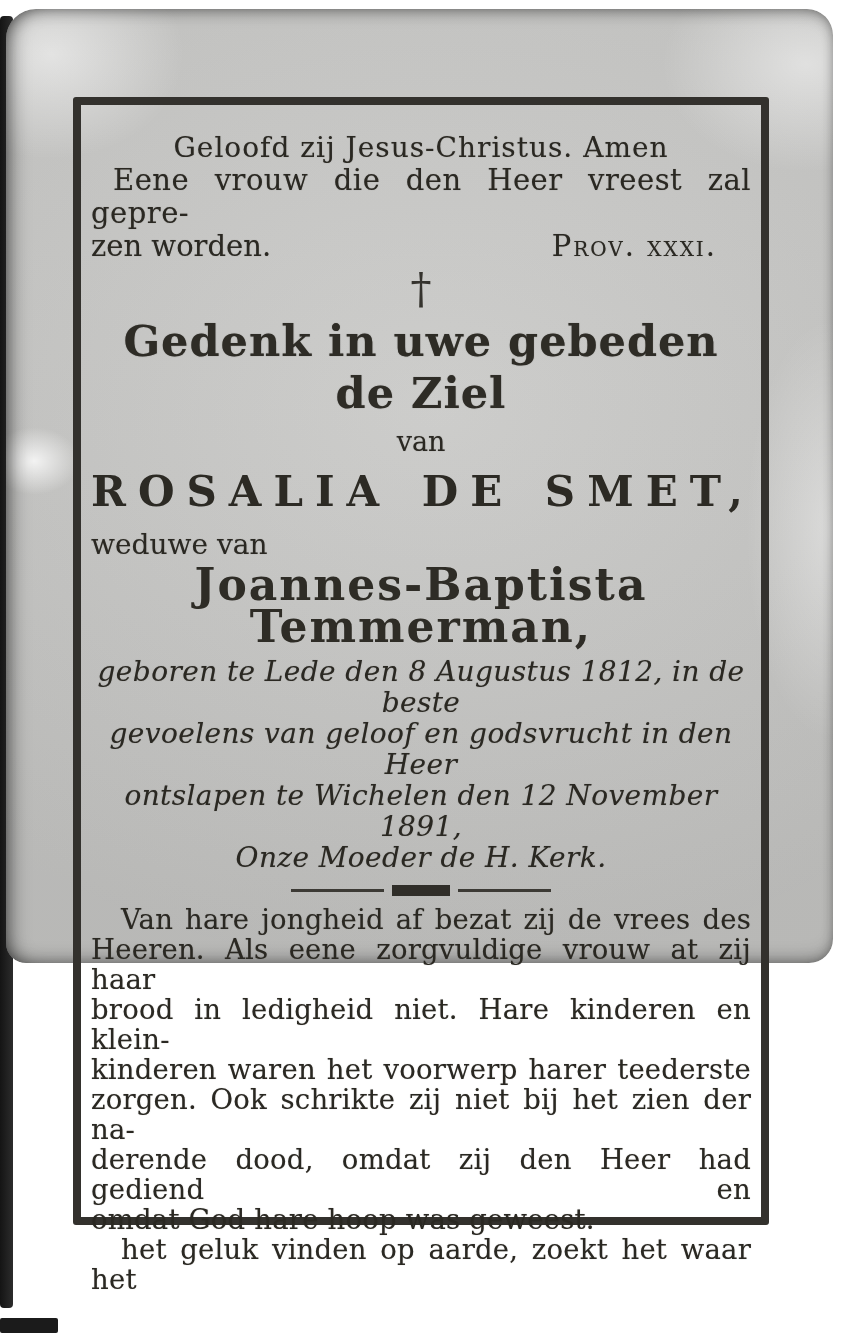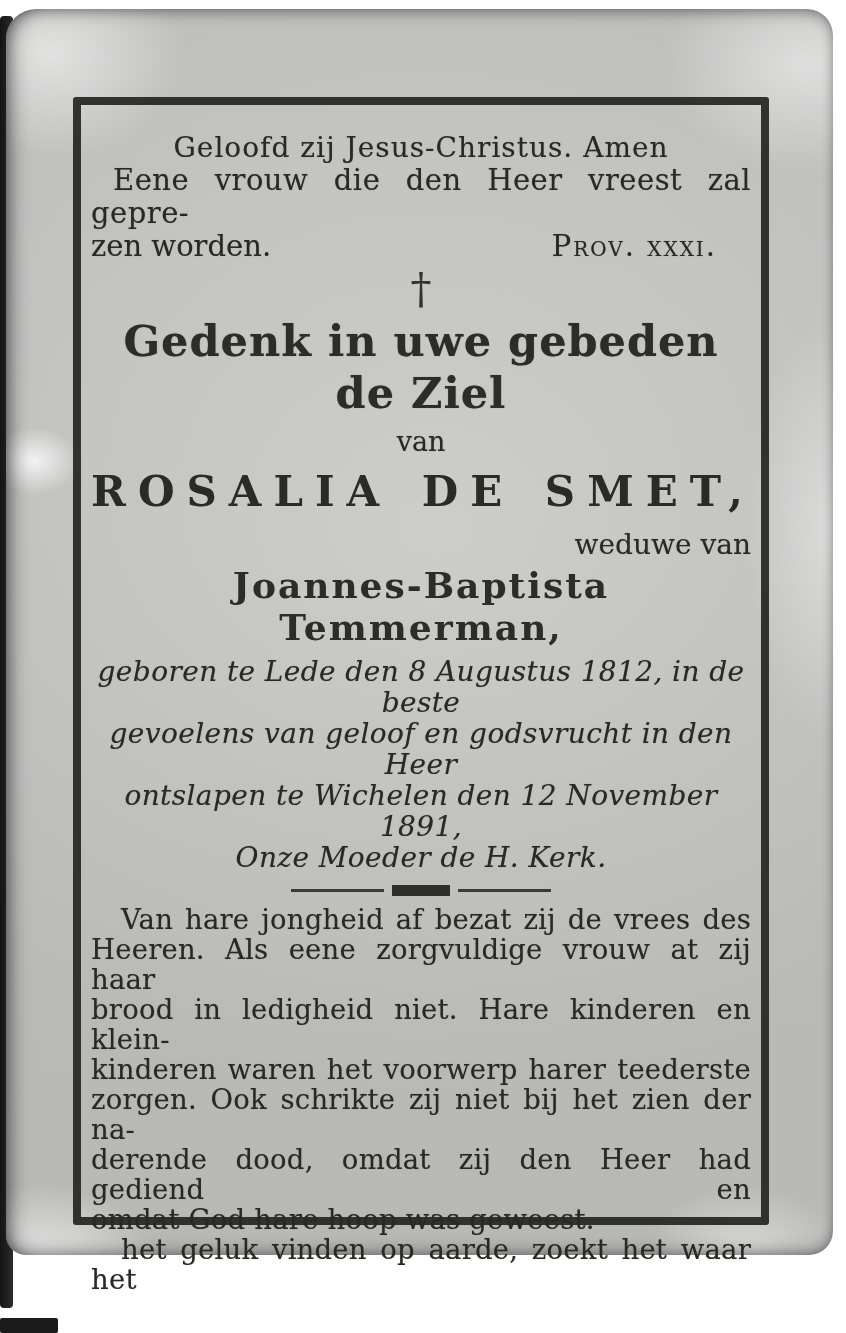--- a/index.html
+++ b/index.html
@@ -14,21 +14,21 @@
     position:absolute;left:0;top:16px;width:13px;height:1292px;
     background:linear-gradient(90deg,#141414,#2c2c2c);
     border-radius:4px;
   }
   .scan-chip-bottom{
     position:absolute;left:0;top:1318px;width:58px;height:15px;
     background:#1b1b1b;border-radius:2px;
   }
   
   .card{
-    position:absolute;left:6px;top:9px;width:827px;height:1246px;
+    position:absolute;left:6px;top:9px;width:827px;height:954px;
     border-radius:30px 26px 24px 20px;
     background:
       radial-gradient(ellipse 190px 150px at 45px 45px, rgba(255,255,255,.55), rgba(255,255,255,0) 70%),
       radial-gradient(ellipse 170px 130px at 35px 1265px, rgba(255,255,255,.75), rgba(255,255,255,0) 70%),
       radial-gradient(ellipse 200px 150px at 800px 55px, rgba(255,255,255,.5), rgba(255,255,255,0) 72%),
       radial-gradient(ellipse 120px 300px at 824px 520px, rgba(255,255,255,.4), rgba(255,255,255,0) 70%),
       radial-gradient(ellipse 60px 45px at 28px 452px, rgba(255,255,255,.8), rgba(255,255,255,0) 75%),
       radial-gradient(ellipse 140px 90px at 740px 1240px, rgba(255,255,255,.45), rgba(255,255,255,0) 70%),
       radial-gradient(ellipse 700px 560px at 52% 42%, rgba(255,255,255,.10), rgba(0,0,0,.06)),
       linear-gradient(176deg,#cbcbc9 0%,#c7c7c5 45%,#c3c3c1 100%);
@@ -55,22 +55,22 @@
     font-size:43px;line-height:52px;text-align:center;font-weight:700;
     margin-top:4px;letter-spacing:1px;color:#2e2c26;
     text-shadow:0 0 1px rgba(40,38,32,.45);
   }
   .van{font-size:27px;line-height:30px;text-align:center;margin-top:8px;}
   .name{
     font-size:42px;line-height:50px;font-weight:700;text-align:center;
     letter-spacing:12px;word-spacing:4px;margin-top:10px;white-space:nowrap;
     color:#2c2a24;
   }
-  .weduwe{font-size:28px;line-height:31px;text-align:right;margin-top:12px;}
-  .spouse{font-size:36px;line-height:42px;font-weight:700;text-align:center;letter-spacing:2px;margin-top:4px;color:#2e2c26;}
+  .weduwe{font-size:28px;line-height:31px;text-align:left;margin-top:12px;}
+  .spouse{font-size:44px;line-height:42px;font-weight:700;text-align:center;letter-spacing:2px;margin-top:4px;color:#2e2c26;}
   .vita{margin-top:8px;font-style:italic;font-size:28px;}
   .vita .tline{text-align:center;line-height:31px;letter-spacing:.4px;font-style:italic;}
   .divider{width:260px;margin:12px auto 8px auto;display:flex;align-items:center;}
   .divider .dline{flex:1;height:3px;background:#3c3a35;}
   .divider .dblock{width:58px;height:11px;background:#302e29;margin:0 8px;}
   .body-text{font-size:27.5px;}
   .para{margin:0;}
   .para .tline{text-align:justify;text-align-last:justify;line-height:30px;letter-spacing:.2px;}
   .para .tline:first-child{text-indent:30px;}
   .para .tline.last{text-align-last:left;}

